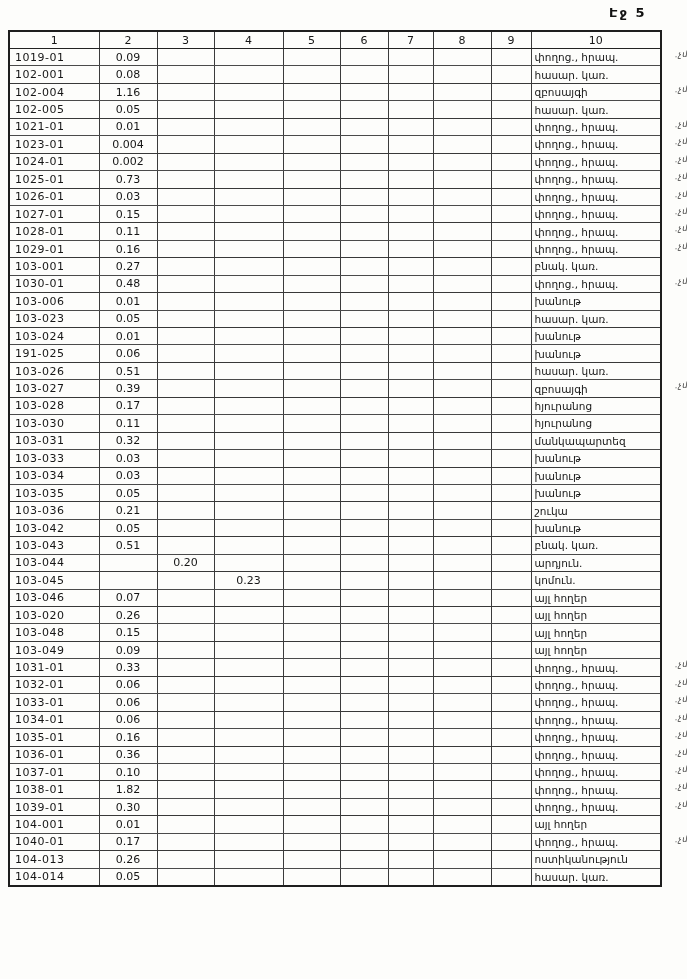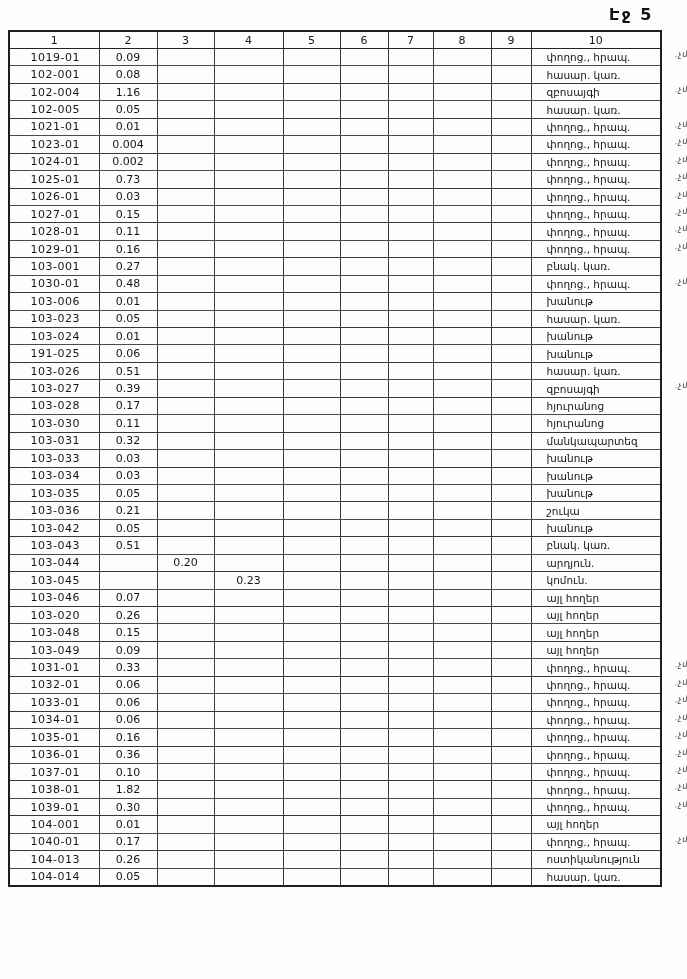--- a/index.html
+++ b/index.html
@@ -3,44 +3,44 @@
 <meta charset="utf-8">
 <style>
   html,body{margin:0;padding:0;}
   body{
     width:687px;height:979px;position:relative;overflow:hidden;
     background:#fdfdfb;
     font-family:"DejaVu Sans",sans-serif;color:#1c1c1c;
   }
   .page-label{
     position:absolute;top:5px;left:609px;
-    font-size:16px;font-weight:bold;letter-spacing:2px;color:#111;
+    font-size:13px;font-weight:bold;letter-spacing:2px;color:#111;
   }
   .table-wrap{
     position:absolute;left:8px;top:30px;width:652px;
   }
   table{
     border-collapse:collapse;table-layout:fixed;width:652px;
     background:transparent;
   }
   td,th{
     border:1px solid #3b3b3b;
     padding:0 3px;overflow:hidden;white-space:nowrap;
     font-weight:normal;
   }
   table{border:2px solid #1e1e1e;}
   thead th{
     height:16px;text-align:center;font-size:11px;color:#151515;
     border-bottom:1.5px solid #222;
   }
   tbody td{height:16.45px;font-size:11px;color:#161616;}
-  td.c-code{text-align:center;padding-left:5px;letter-spacing:0.5px;}
+  td.c-code{text-align:left;padding-left:5px;letter-spacing:0.5px;}
   td.c-num{text-align:center;}
   td.c-use{
-    text-align:left;font-size:10.5px;padding-left:15px;position:relative;
+    text-align:left;font-size:10.5px;padding-left:3px;position:relative;
     overflow:visible;
     margin-left:31px;
   }
   .margin-note{
     position:absolute;top:0px;right:-28px;
     font-size:8.5px;color:#3a3a3a;letter-spacing:0.5px;
     font-style:italic;transform:rotate(-2deg);
   }
   
   tbody tr:nth-child(odd) td{border-bottom-color:#4a4a4a;}

